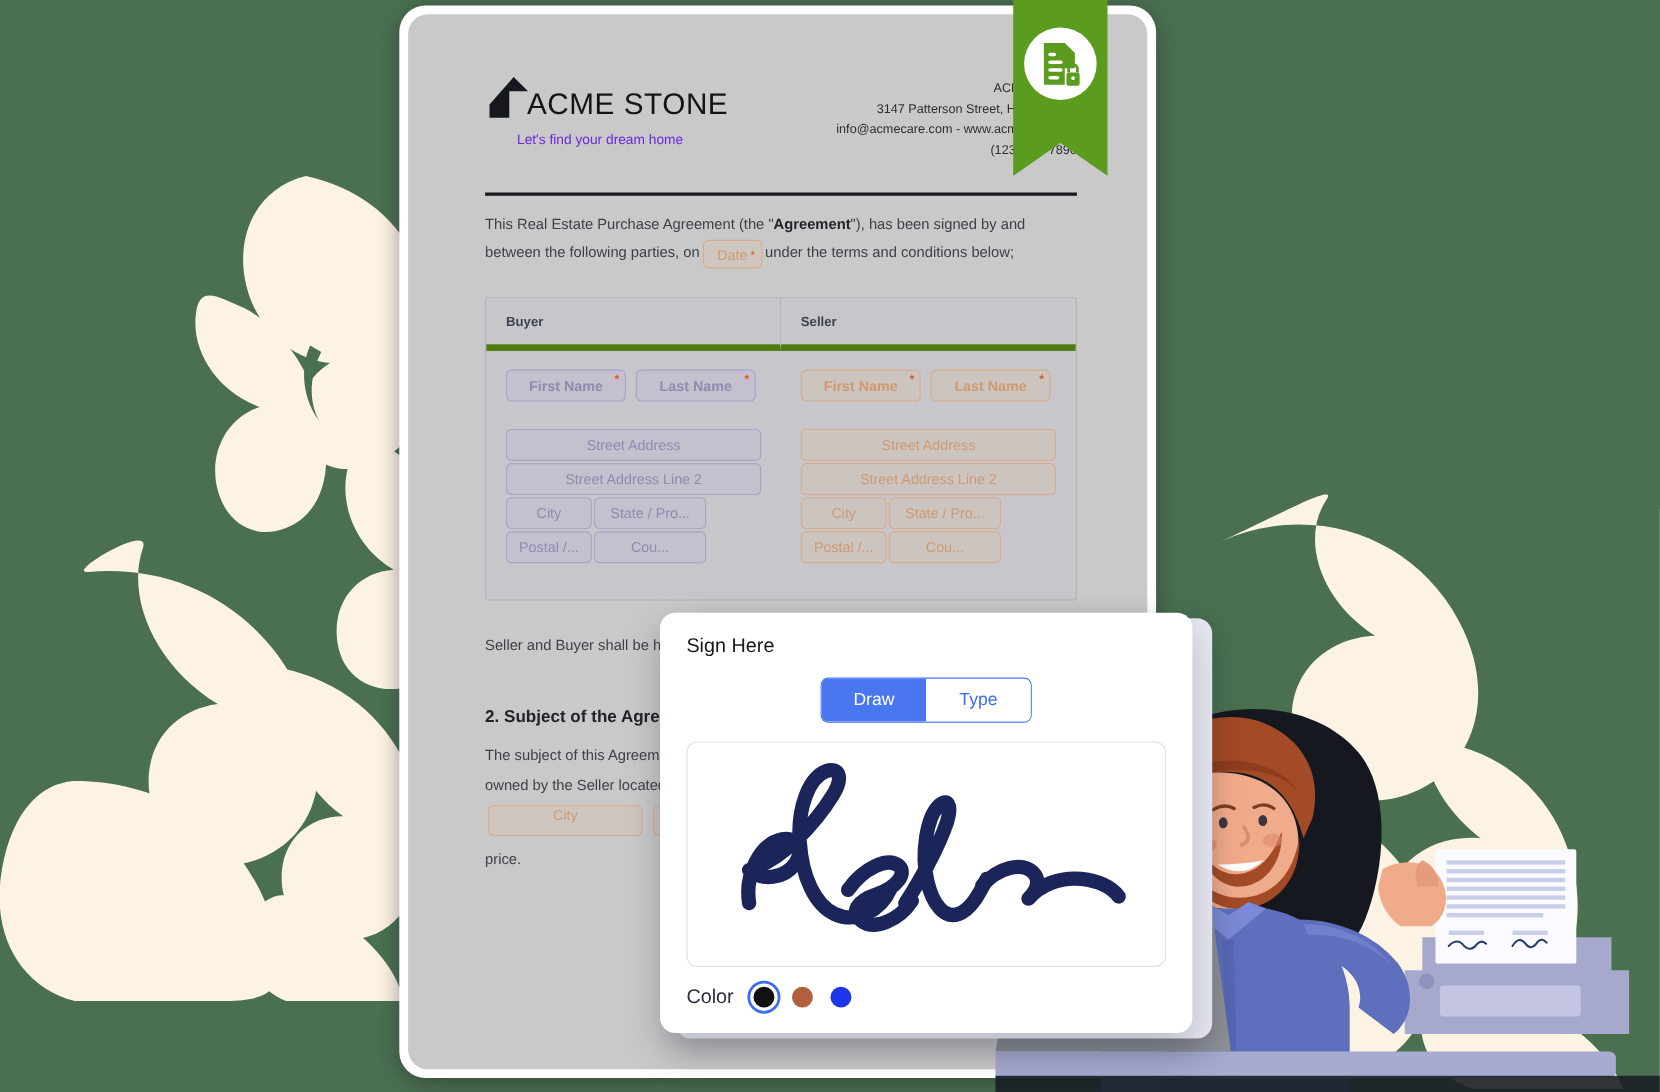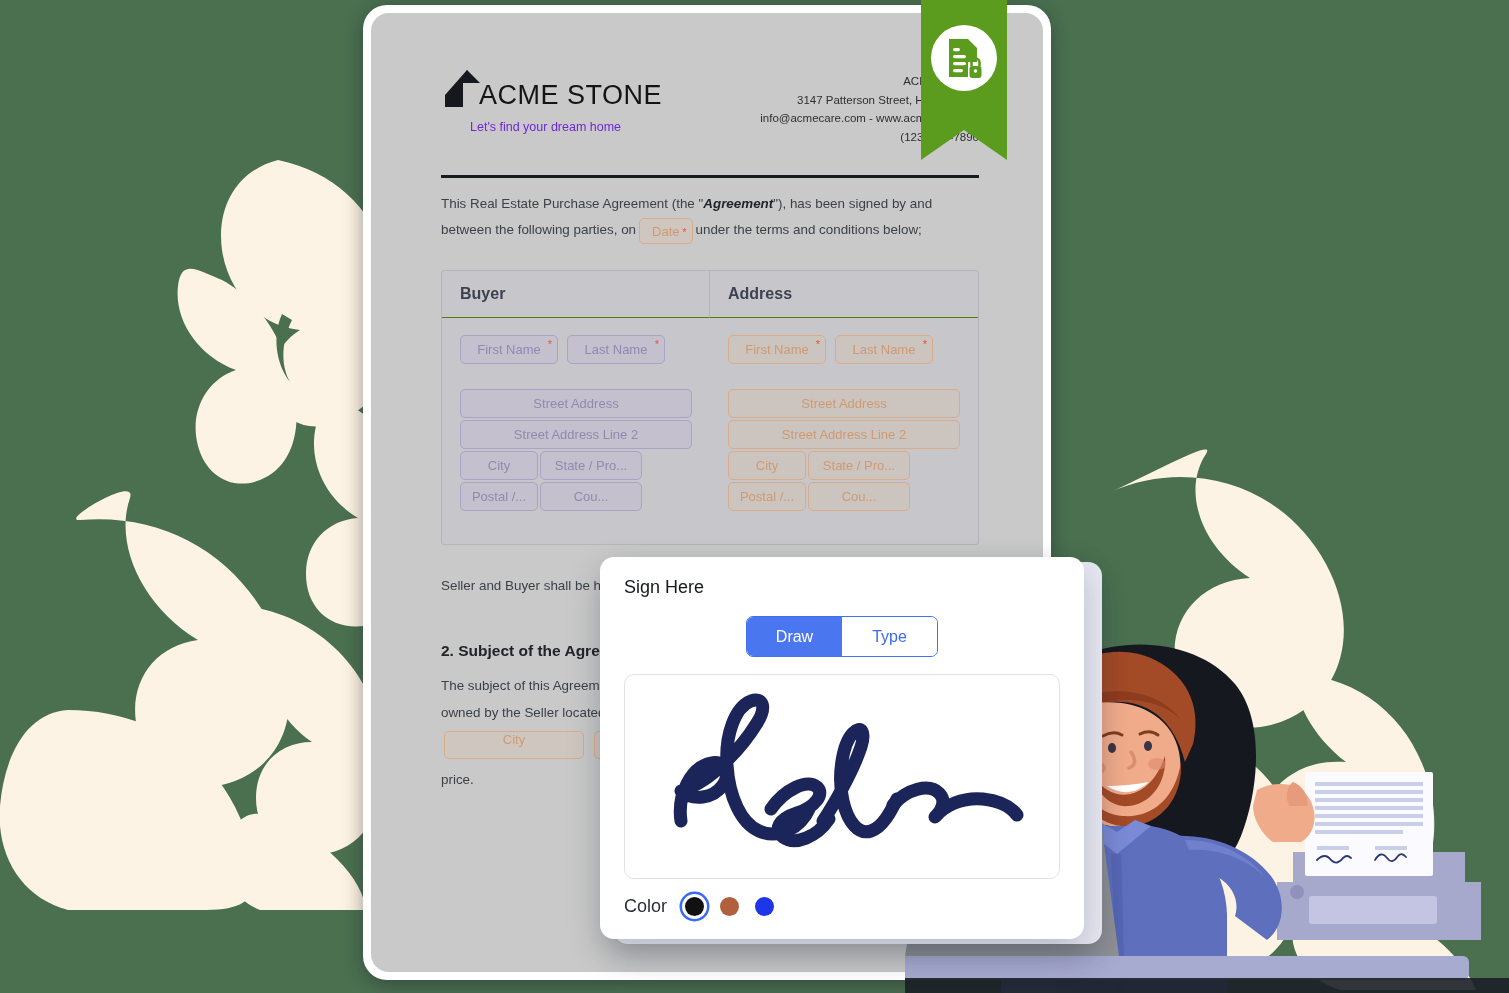--- a/index.html
+++ b/index.html
@@ -113,21 +113,21 @@
     font-weight: 700;
     color: #20242a;
     margin-top: 33px;
   }
   .para {
     font-size: 13.4px;
     color: #3c4149;
     line-height: 2.0;
     margin-top: 13px;
   }
-  .para b { color: #20242a; font-weight: 700; font-style: italic; }
+  .para b { color: #20242a; font-weight: 700; }
 
   
   .chip {
     display: inline-flex;
     align-items: flex-start;
     justify-content: center;
     position: relative;
     border-radius: 5px;
     font-size: 13px;
     vertical-align: middle;
@@ -152,24 +152,24 @@
     margin-top: 26px;
     border: 1px solid #b4b4b9;
     border-radius: 3px;
     background: #c7c7cb;
     display: grid;
     grid-template-columns: 1fr 1fr;
     overflow: hidden;
   }
   .th {
     padding: 14px 18px;
-    font-size: 16px;
+    font-size: 12px;
     font-weight: 700;
     color: #3d4250;
-    border-bottom: 1px solid #4d7c0f;
+    border-bottom: 6px solid #4d7c0f;
   }
   .th:first-child { border-right: 1px solid #b4b4b9; }
   .td {
     padding: 17px 18px 22px 18px;
     min-height: 225px;
   }
   .td:first-child { border-right: 1px solid #b4b4b9; }
 
   .fld-row { display: flex; gap: 9px; margin-bottom: 11px; }
   .fld {
@@ -185,21 +185,21 @@
     overflow: hidden;
   }
   .fld .req {
     color: #e2572c;
     font-size: 11px;
     position: absolute;
     right: 5px; top: 2px;
   }
   .purple-f { border: 1.4px solid #a9a3c6; background: #c4c0cd; color: #8f8ab0; }
   .tan-f    { border: 1.4px solid #d8ac8a; background: #ccc4bf; color: #cf9a72; }
-  .w-half { width: 98px; }
+  .w-half { width: 109px; font-weight: bold; }
   .w-full { width: 100%; }
 
   
   .modal-back {
     position: absolute;
     left: 614px; top: 562px;
     width: 488px; height: 382px;
     border-radius: 14px;
     background: #e7e8f2;
     box-shadow: 0 10px 28px rgba(25,30,45,.20);
@@ -346,21 +346,21 @@
 
 
 
         <div class="para"><span>This Real Estate Purchase Agreement (the "</span><b>Agreement</b><span>"), has been signed by and between the following parties, on</span><span class="chip tan">
               <span>Date</span>
               <span class="req">*</span>
             </span><span>under the terms and conditions below;</span></div>
 
         <div class="table">
           <div class="th">Buyer</div>
-          <div class="th">Address</div>
+          <div class="th">Seller</div>
 
           <div class="td">
             <div class="fld-row">
               <div class="fld purple-f w-half">
                 <span>First Name</span>
                 <span class="req">*</span>
               </div>
               <div class="fld purple-f w-half">
                 <span>Last Name</span>
                 <span class="req">*</span>

